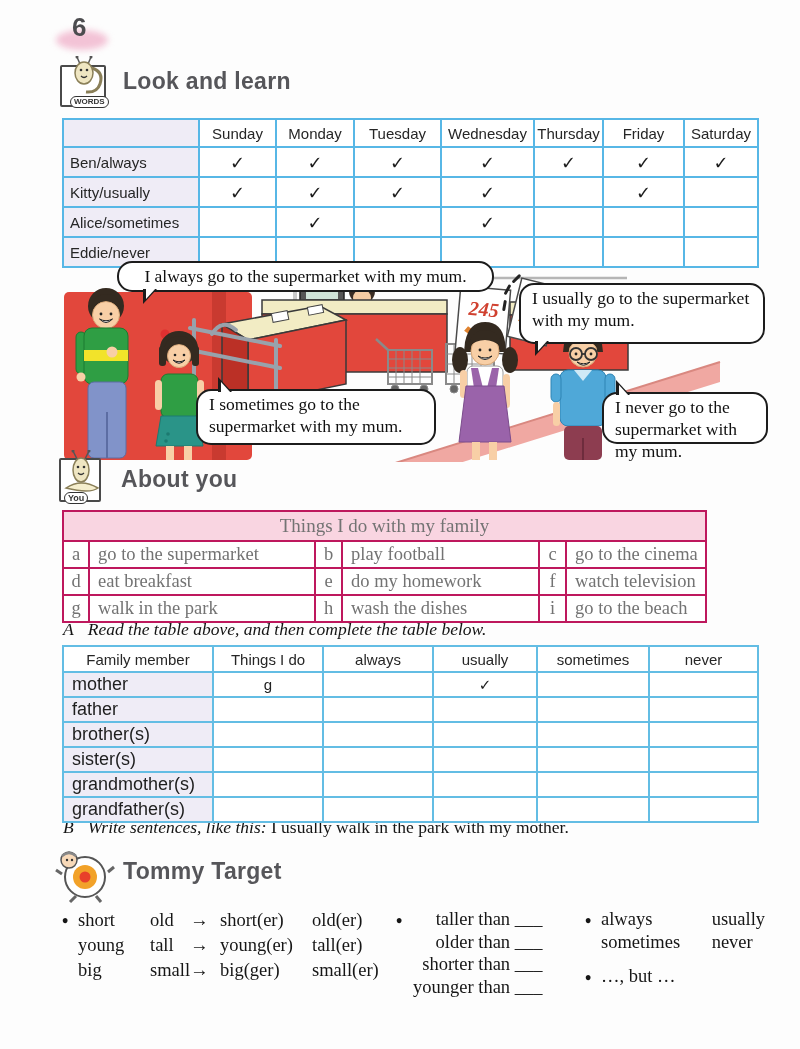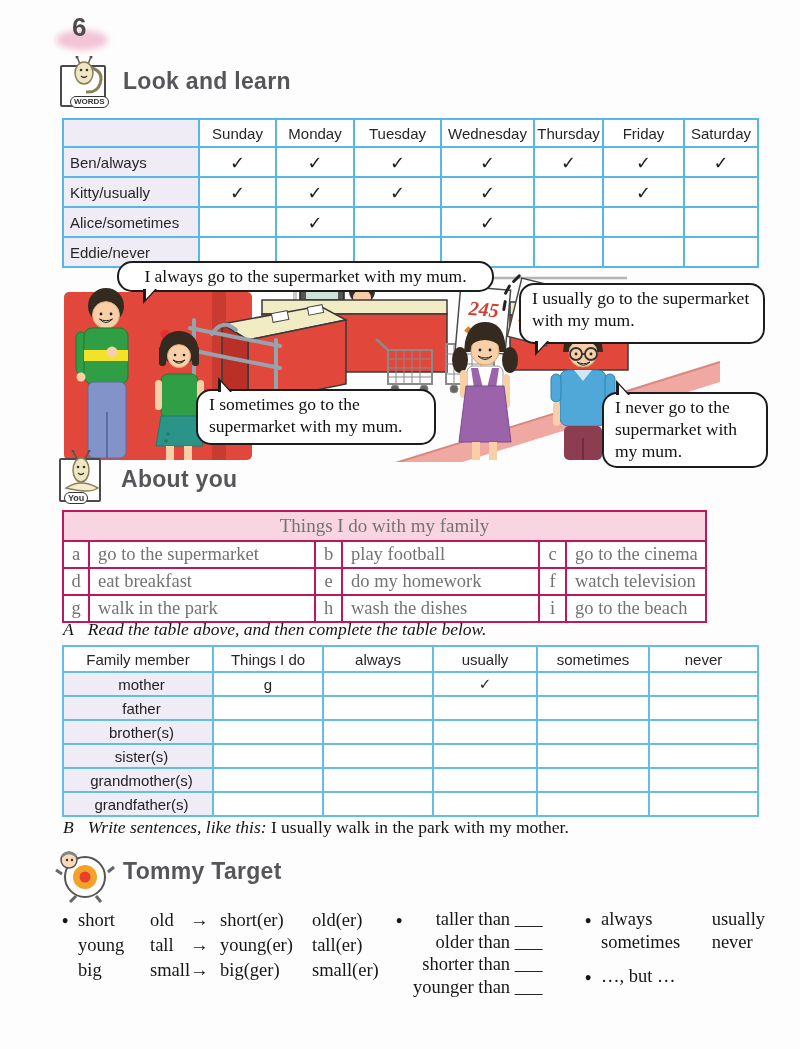--- a/index.html
+++ b/index.html
@@ -32,21 +32,21 @@
   .tick{text-align:center;font-family:"DejaVu Sans",sans-serif;font-size:18px;color:#1b1b1b;}
 
   
   #scene{left:62px;top:262px;width:700px;height:200px;z-index:1;}
 
   
   .bubble{position:absolute;background:#fff;border:2px solid #1c1c1c;border-radius:15px;font-family:"Liberation Serif",serif;font-size:17.5px;line-height:22px;color:#101010;padding:2px 11px;box-sizing:border-box;z-index:6;}
   #bub1{left:117px;top:261px;width:377px;height:31px;text-align:center;white-space:nowrap;}
   #bub2{left:519px;top:283px;width:246px;height:61px;}
   #bub3{left:196px;top:389px;width:240px;height:56px;}
-  #bub4{left:602px;top:392px;width:166px;height:76px;}
+  #bub4{left:602px;top:392px;width:166px;height:52px;}
   .tail-dl,.tail-dl-in,.tail-ul,.tail-ul-in{position:absolute;width:0;height:0;}
   .tail-dl{bottom:-14px;left:24px;border-top:15px solid #1c1c1c;border-right:14px solid transparent;}
   .tail-dl-in{bottom:-9px;left:27px;border-top:11px solid #fff;border-right:10px solid transparent;}
   .tail-ul{top:-14px;left:20px;border-bottom:15px solid #1c1c1c;border-right:14px solid transparent;}
   .tail-ul-in{top:-9px;left:23px;border-bottom:11px solid #fff;border-right:10px solid transparent;}
   .spark{position:absolute;width:2.5px;height:11px;background:#222;border-radius:2px;z-index:6;}
 
   
   #tbl-things{left:62px;top:510px;width:643px;font-family:"Liberation Serif",serif;z-index:2;}
   #tbl-things td{border:2px solid #be185d;font-size:18.5px;color:#737373;background:#fff;overflow:hidden;white-space:nowrap;margin-left:38px;}
@@ -59,21 +59,21 @@
   .instr .lab{font-style:italic;margin-right:14px;}
   .it{font-style:italic;}
   #instr-a{left:63px;top:619px;}
   #instr-b{left:63px;top:817px;}
 
   
   #tbl-family{left:62px;top:645px;width:695px;z-index:2;}
   #tbl-family th,#tbl-family td{border:2px solid #63bde4;background:#fff;overflow:hidden;white-space:nowrap;font-weight:normal;}
   #tbl-family th{height:22px;font-size:15px;color:#262626;text-align:center;}
   #tbl-family td{height:20px;font-size:15px;text-align:center;}
-  #tbl-family .member{background:#efecf6;text-align:center;padding-left:8px;font-size:15px;color:#1e1e1e;}
+  #tbl-family .member{background:#efecf6;text-align:left;padding-left:8px;font-size:18px;color:#1e1e1e;}
 
   
   .serifs{font-family:"Liberation Serif",serif;font-size:18.5px;color:#161616;}
   .bullet{font-size:18px;font-weight:bold;}
   .rule-row{display:flex;line-height:25px;}
   .rw1{width:72px;} .rw2{width:40px;} .rarr{width:30px;} .rr1{width:92px;}
   #rules-bullet{left:62px;top:911px;}
   #rules-grid{left:78px;top:908px;}
   #than-bullet{left:396px;top:911px;}
   #than-list{left:413px;top:908px;line-height:22.5px;text-align:right;}

